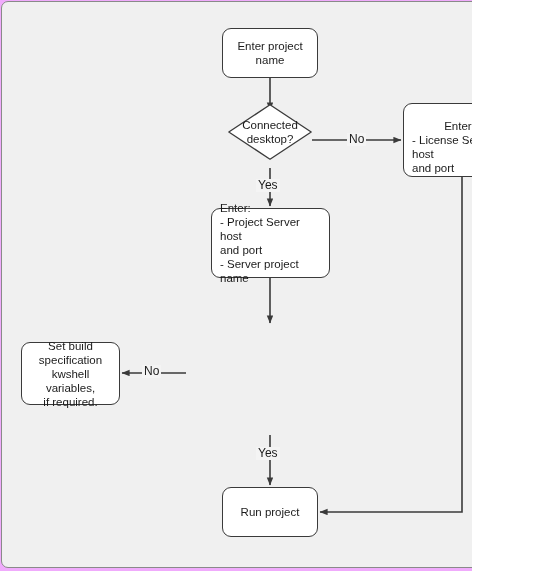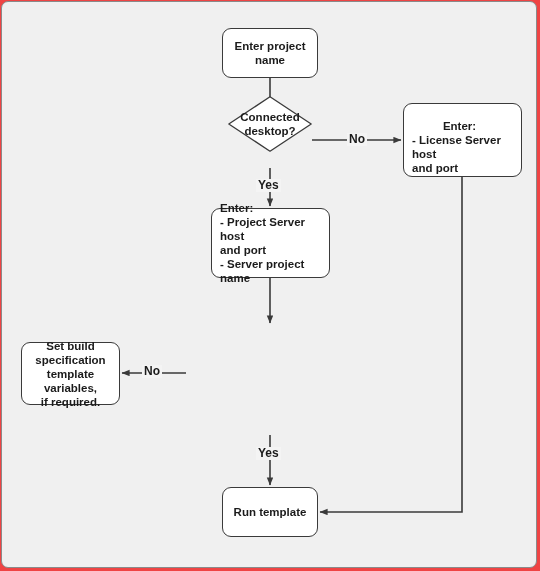--- a/index.html
+++ b/index.html
@@ -2,26 +2,25 @@
 <html><head>
 <meta charset="utf-8">
 <style>
   html, body {
     margin: 0;
     padding: 0;
     background: #ffffff;
   }
   #canvas {
     position: relative;
-    width: 540px;
+    width: 472px;
     height: 571px;
-    background: #ef4444;
+    background: #f0abfc;
     overflow: hidden;
     font-family: "Liberation Sans", sans-serif;
-    font-weight: bold;
   }
   #frame {
     position: absolute;
     left: 1px;
     top: 1px;
     width: 536px;
     height: 567px;
     border: 1px solid #8a8a8a;
     border-radius: 7px;
     background: #f0f0f0;
@@ -136,21 +135,21 @@
 
     
     <path d="M462,177 L462,512 L320,512" stroke="#3a3a3a" stroke-width="1.6" fill="none" marker-end="url(#arrow)"></path>
   </svg>
 
   <div class="node" style="left:222px; top:28px; width:96px; height:50px;">
     <span class="txt">Enter project
 name</span>
   </div>
 
-  <div class="diamond-wrap" style="left:228px; top:96px; width:84px; height:56px;">
+  <div class="diamond-wrap" style="left:228px; top:104px; width:84px; height:56px;">
     <svg width="84" height="56" viewBox="0 0 84 56" xmlns="http://www.w3.org/2000/svg">
       <polygon points="42,0.8 83.2,28 42,55.2 0.8,28" fill="#ffffff" stroke="#3a3a3a" stroke-width="1.3" stroke-linejoin="round"></polygon>
     </svg>
     <span class="txt">Connected
 desktop?</span>
   </div>
 
   <div class="node mixed-text" style="left:403px; top:103px; width:119px; height:74px;">
     <span class="txt">
       <span class="first-line">Enter:</span><span>- License Server host
@@ -162,26 +161,26 @@
     <span class="txt">Enter:
 - Project Server host
    and port
 - Server project name</span>
   </div>
 
 
   <div class="node" style="left:21px; top:342px; width:99px; height:63px;">
     <span class="txt">Set build
 specification
-template variables,
+kwshell variables,
 if required.</span>
   </div>
 
   <div class="node" style="left:222px; top:487px; width:96px; height:50px;">
-    <span class="txt">Run template</span>
+    <span class="txt">Run project</span>
   </div>
 
   <span class="edge-label" style="left:347px; top:133px;">No</span>
 
   <span class="edge-label" style="left:256px; top:179px;">Yes</span>
 
   <span class="edge-label" style="left:142px; top:365px;">No</span>
 
   <span class="edge-label" style="left:256px; top:447px;">Yes</span>
 

